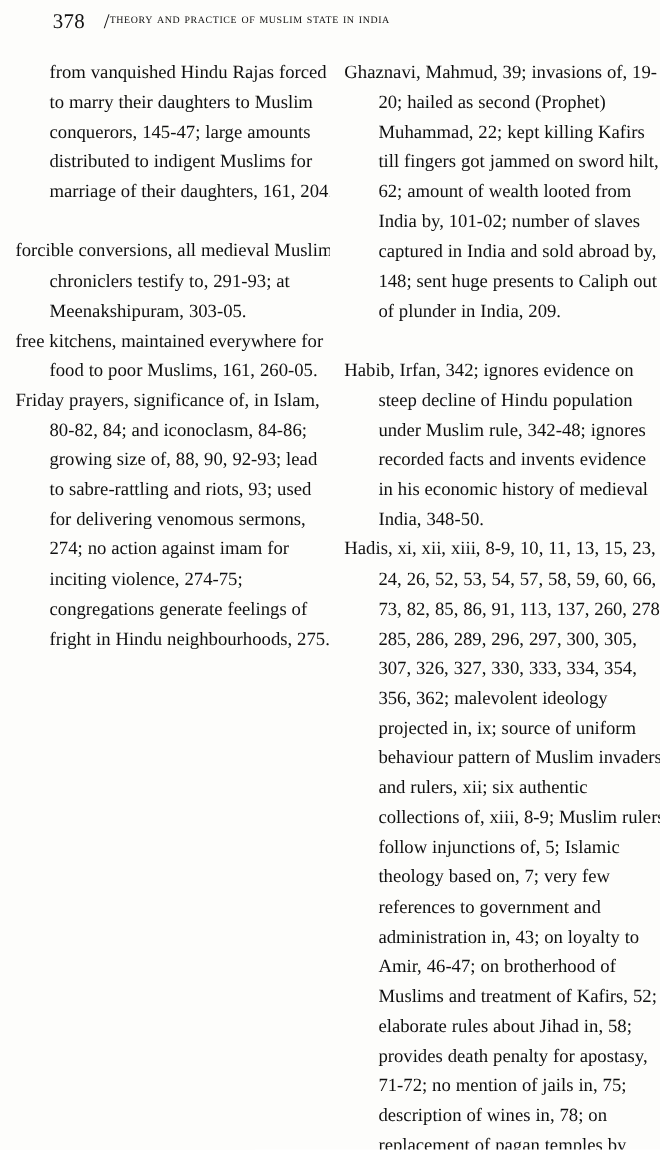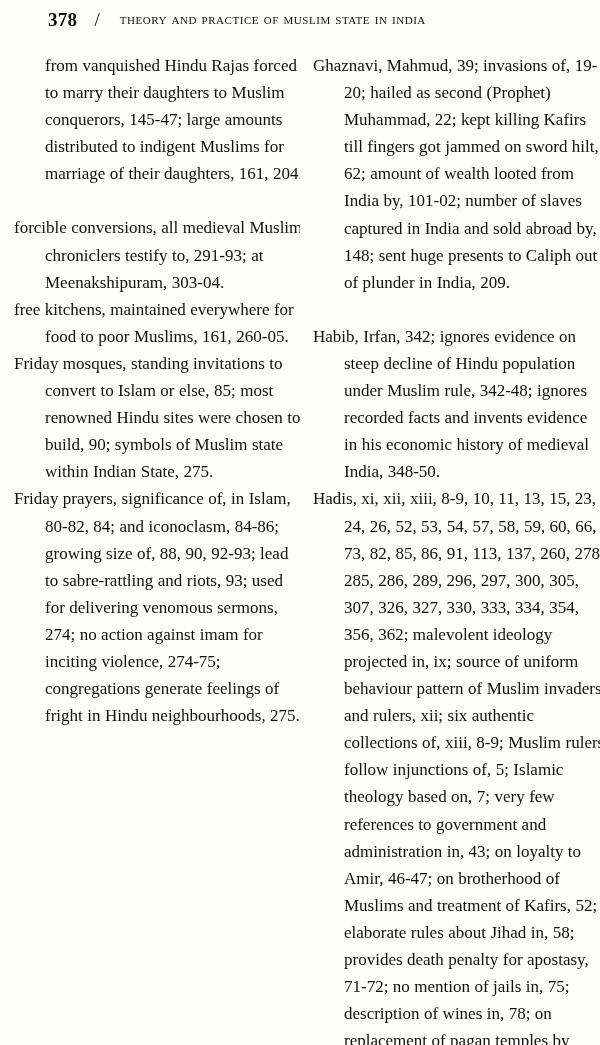--- a/index.html
+++ b/index.html
@@ -32,30 +32,28 @@
     height: 30px;
     display: flex;
     align-items: flex-start;
     white-space: nowrap;
   }
   .runhead .folio {
     margin-left: 48px;
     font-size: 19px;
     letter-spacing: 0.3px;
     line-height: 1;
-    font-weight: bold;
   }
   .runhead .slash {
     margin-left: 17px;
     font-size: 19px;
     line-height: 1;
   }
   .runhead .title {
-    margin-left: 20px;
-    font-size: 16px;
+    font-size: 13px;
     line-height: 1.1;
     font-variant: small-caps;
     letter-spacing: 0.55px;
     text-transform: lowercase;
   }
 
   
   .columns {
     position: absolute;
     top: 52px;
@@ -108,23 +106,22 @@
   <div class="runhead">
     <span class="folio">378</span>
     <span class="slash">/</span>
     <span class="title">THEORY AND PRACTICE OF MUSLIM STATE IN INDIA</span>
   </div>
 
   <div class="columns">
     <div class="col col-left">
       <div class="col-inner" id="left-col">
           <p class="entry cont">from vanquished Hindu Rajas forced to marry their daughters to Muslim conquerors, 145-47; large amounts distributed to indigent Muslims for marriage of their daughters, 161, 204.</p>
-          <p class="entry gap-before">forcible conversions, all medieval Muslim chroniclers testify to, 291-93; at Meenakshipuram, 303-04.</p>
+          <p class="entry gap-before">forcible conversions, all medieval Muslim chroniclers testify to, 291-93; at Meenakshipuram, 303-05.</p>
           <p class="entry">free kitchens, maintained everywhere for food to poor Muslims, 161, 260-05.</p>
-          <p class="entry">Friday mosques, standing invitations to convert to Islam or else, 85; most renowned Hindu sites were chosen to build, 90; symbols of Muslim state within Indian State, 275.</p>
           <p class="entry">Friday prayers, significance of, in Islam, 80-82, 84; and iconoclasm, 84-86; growing size of, 88, 90, 92-93; lead to sabre-rattling and riots, 93; used for delivering venomous sermons, 274; no action against imam for inciting violence, 274-75; congregations generate feelings of fright in Hindu neighbourhoods, 275.</p>
         </div>
     </div>
     <div class="col col-right">
       <div class="col-inner" id="right-col">
           <p class="entry">Ghaznavi, Mahmud, 39; invasions of, 19-20; hailed as second (Prophet) Muhammad, 22; kept killing Kafirs till fingers got jammed on sword hilt, 62; amount of wealth looted from India by, 101-02; number of slaves captured in India and sold abroad by, 148; sent huge presents to Caliph out of plunder in India, 209.</p>
           <p class="entry gap-before">Habib, Irfan, 342; ignores evidence on steep decline of Hindu population under Muslim rule, 342-48; ignores recorded facts and invents evidence in his economic history of medieval India, 348-50.</p>
           <p class="entry">Hadis, xi, xii, xiii, 8-9, 10, 11, 13, 15, 23, 24, 26, 52, 53, 54, 57, 58, 59, 60, 66, 73, 82, 85, 86, 91, 113, 137, 260, 278, 285, 286, 289, 296, 297, 300, 305, 307, 326, 327, 330, 333, 334, 354, 356, 362; malevolent ideology projected in, ix; source of uniform behaviour pattern of Muslim invaders and rulers, xii; six authentic collections of, xiii, 8-9; Muslim rulers follow injunctions of, 5; Islamic theology based on, 7; very few references to government and administration in, 43; on loyalty to Amir, 46-47; on brotherhood of Muslims and treatment of Kafirs, 52; elaborate rules about Jihad in, 58; provides death penalty for apostasy, 71-72; no mention of jails in, 75; description of wines in, 78; on replacement of pagan temples by mosques,</p>
         </div>
     </div>

